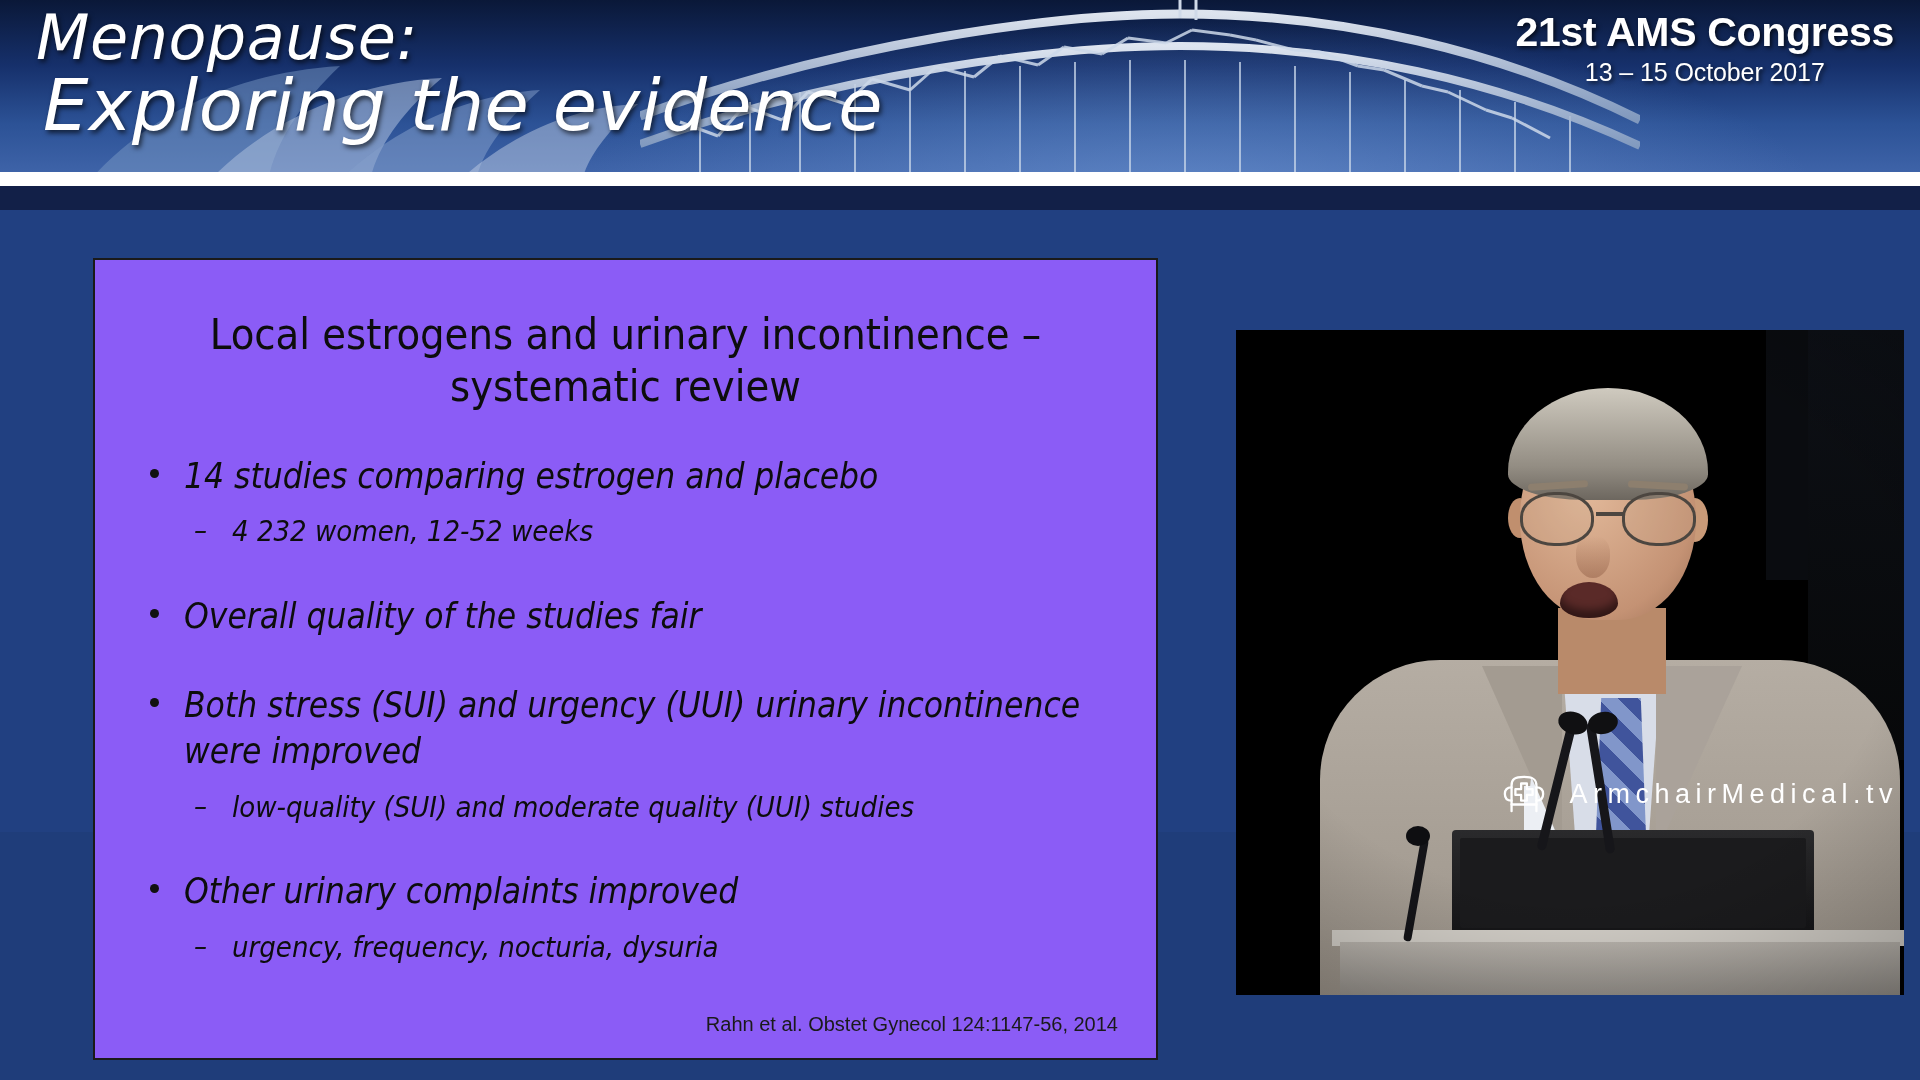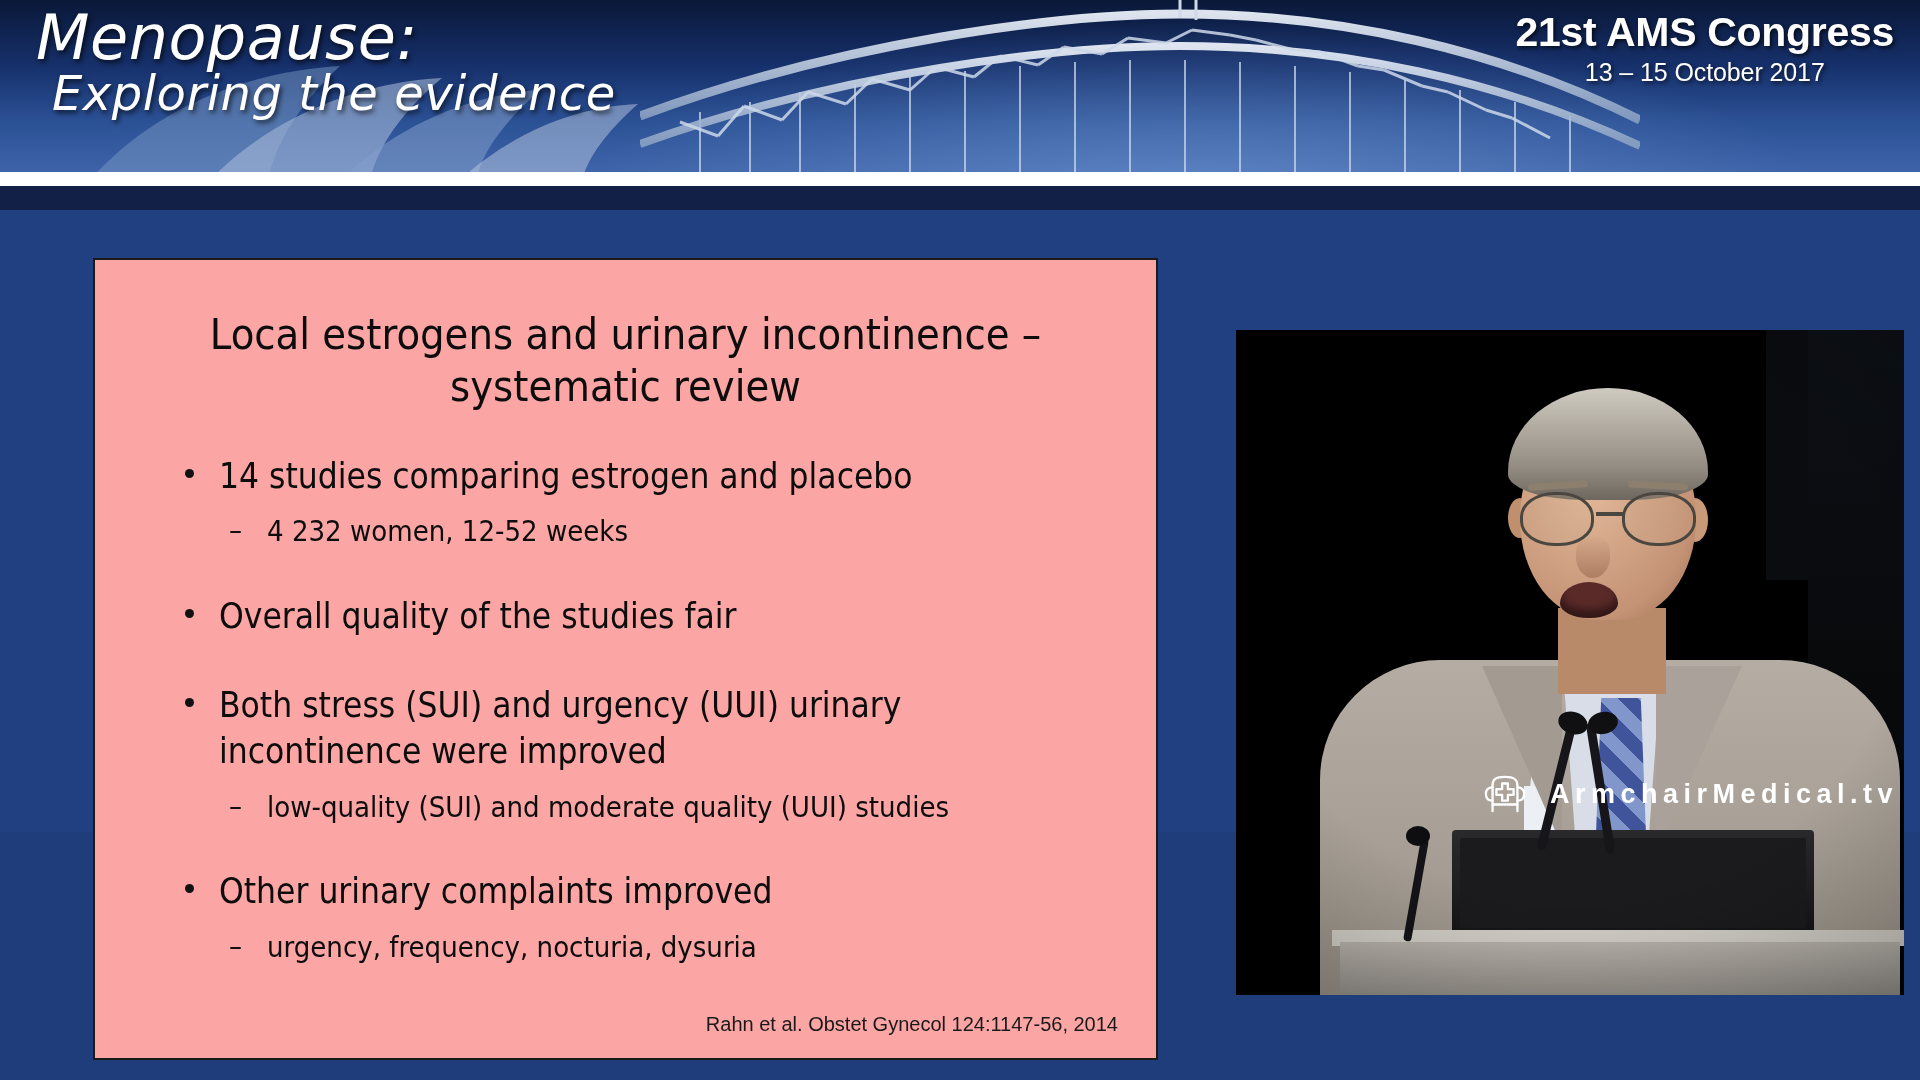--- a/index.html
+++ b/index.html
@@ -30,48 +30,48 @@
   #header-title {
     position:absolute; left:36px; top:6px;
     color:#ffffff;
     font-family:"DejaVu Sans", sans-serif;
     font-style:italic;
     letter-spacing:.5px;
     text-shadow:2px 3px 5px rgba(0,0,0,.65);
     line-height:1.02;
   }
   #header-title .l1 { font-size:62px; display:block; font-weight:400; }
-  #header-title .l2 { font-size:48px; display:block; font-weight:400; margin-left:16px; }
+  #header-title .l2 { font-size:72px; display:block; font-weight:400; margin-left:7px; }
 
   #congress-block {
     position:absolute; right:26px; top:8px;
     text-align:center; color:#fff;
     text-shadow:2px 2px 4px rgba(0,0,0,.7);
   }
   #congress-block .c-title { font-size:41px; font-weight:bold; letter-spacing:-.3px; line-height:1.18; }
   #congress-block .c-venue { font-size:25px; font-weight:bold; letter-spacing:-.1px; line-height:1.3; margin-top:2px; }
   #congress-block .c-dates { font-size:25px; font-weight:normal; letter-spacing:-.1px; line-height:1.3; }
 
   
   #banner-gap { position:absolute; left:0; top:172px; width:1920px; height:14px; background:#ffffff; }
   #banner-rule { position:absolute; left:0; top:186px; width:1920px; height:24px; background:#122048; }
 
   
   #slide {
     position:absolute; left:93px; top:258px; width:1065px; height:802px;
-    background:#fca5a5; border:2px solid #1a1a1a;
+    background:#8b5cf6; border:2px solid #1a1a1a;
   }
   #slide-title {
     margin:48px 52px 0 52px;
     text-align:center;
     font-family:"DejaVu Sans Condensed","Liberation Sans", sans-serif;
     font-size:43px; line-height:1.22; color:#0d0d0d;
     font-stretch:condensed;
   }
-  #bullets { margin:40px 0 0 0; padding:0 44px 0 68px; }
+  #bullets { margin:40px 0 0 0; padding:0 44px 0 33px;font-style:italic; }
   .b1 {
     position:relative; padding-left:56px;
     font-family:"DejaVu Sans Condensed","Liberation Sans", sans-serif;
     font-size:35px; line-height:1.33; color:#0d0d0d;
     margin-top:42px; font-stretch:condensed;
   }
   .b1:first-child { margin-top:0; }
   .b1 .dot {
     position:absolute; left:22px; top:16px;
     width:9px; height:9px; border-radius:50%; background:#111;
@@ -197,21 +197,21 @@
     background:radial-gradient(ellipse 120% 100% at 50% 45%, rgba(0,0,0,0) 40%, rgba(0,0,0,.55) 100%);
   }
 
   
   #logo {
     position:absolute; right:22px; bottom:16px;
     display:flex; align-items:center; gap:22px;
   }
   #logo .mark { width:46px; height:44px; }
   #logo .wordmark {
-    color:#fff; font-size:27px; font-weight:bold;
+    color:#fff; font-size:27px; font-weight:normal;
     letter-spacing:5.5px;
     font-family:"Liberation Sans", sans-serif;
   }
 </style>
 </head>
 <body>
 
 <div id="page">
 
   <div id="header">

